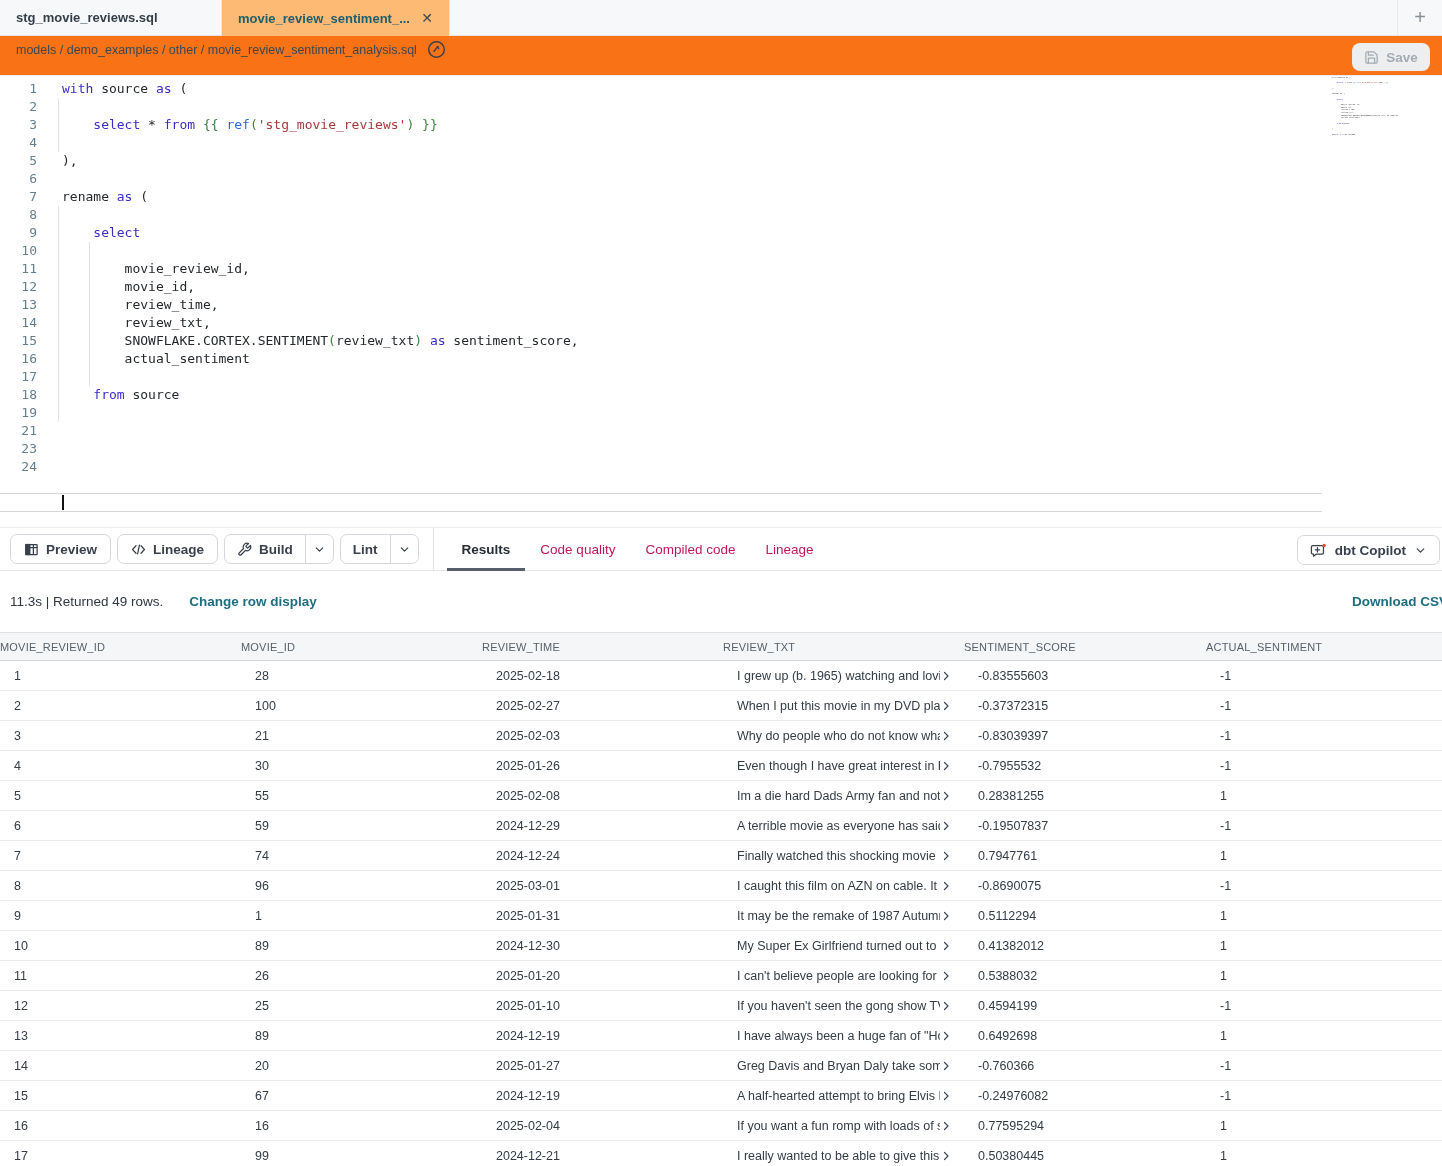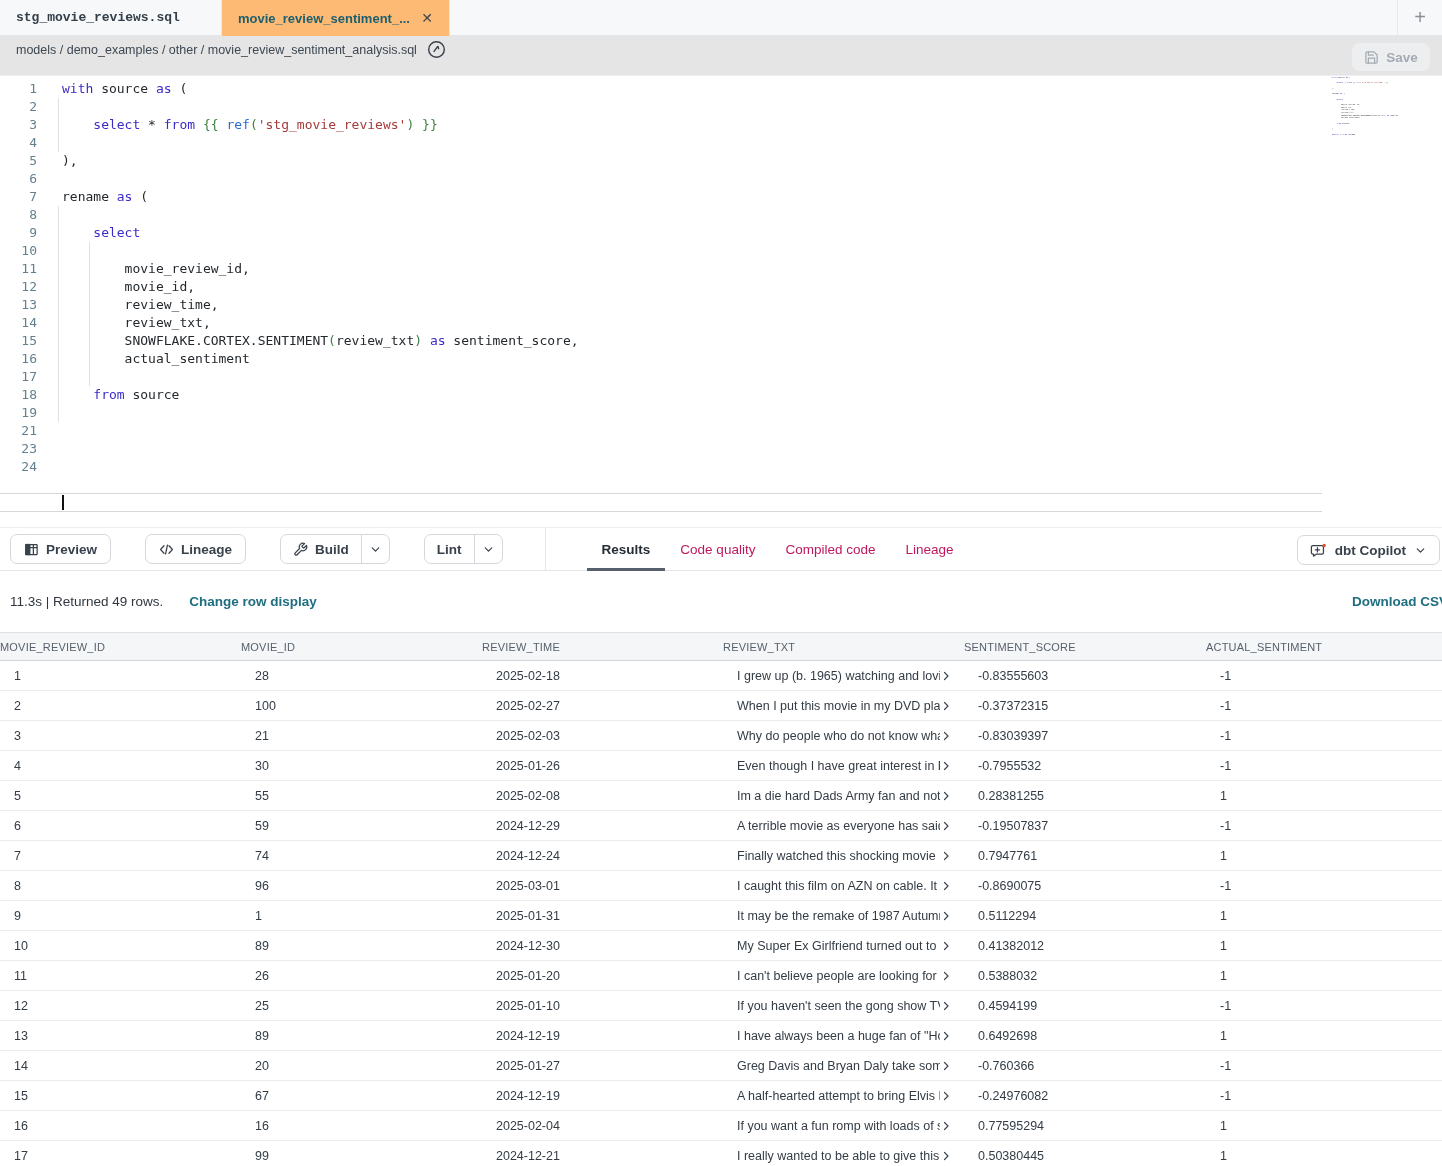--- a/index.html
+++ b/index.html
@@ -4,30 +4,30 @@
 <style>
   * { margin:0; padding:0; box-sizing:border-box; }
   html,body { width:1442px; height:1166px; overflow:hidden; background:#fff;
               font-family:"Liberation Sans", sans-serif; }
 
   
   .tabbar { height:36px; background:#f7f8f9; display:flex; align-items:stretch;
             border-bottom:1px solid #e4e6e9; position:relative; }
   .ftab { display:flex; align-items:center; padding:0 16px; font-size:13px; font-weight:700;
           color:#333e49; cursor:pointer; }
-  .ftab.inactive { width:222px; border-right:1px solid #e7e9ec;font-family:Liberation Mono, monospace; }
+  .ftab.inactive { width:222px; border-right:1px solid #e7e9ec; }
   .ftab.active { width:228px; background:#fdba74; color:#1d5f6e; border-right:1px solid #e4e6e9;
                  margin-bottom:-1px; justify-content:space-between; }
   .ftab .x { color:#3d4751; font-weight:400; font-size:14px; margin-left:10px; cursor:pointer; }
   .tabbar-fill { flex:1; }
   .newtab { width:45px; display:flex; align-items:center; justify-content:center;
             border-left:1px solid #e7e9ec; color:#8a9097; font-size:20px; font-weight:400; cursor:pointer; }
 
   
-  .crumbbar { height:40px; background:#e5e5e5; border-bottom:1px solid #eceef0; display:flex;
+  .crumbbar { height:40px; background:#f97316; border-bottom:1px solid #eceef0; display:flex;
               align-items:center; padding:0 12px 12px 16px; position:relative; }
   .crumbs { font-size:12.5px; color:#3d4751; }
   .copilot-circle { margin-left:10px; display:flex; align-items:center; }
   .savebtn { position:absolute; right:12px; top:7px; height:28px; width:78px; background:#edeef0;
              border:none; border-radius:8px; display:flex; align-items:center; justify-content:center;
              gap:7px; color:#a4abb3; font-size:13.5px; font-weight:600; cursor:default;margin-left:48px; }
 
   
   .editor { position:relative; height:451px; background:#fff; overflow:hidden;
             font-family:"DejaVu Sans Mono","Liberation Mono",monospace; font-size:13px; padding-top:4px; }
@@ -40,21 +40,21 @@
   .tk-jx, .tk-pr { color:#3d8240; }
   .guide { position:absolute; width:1px; background:#dfe2e5; }
   .active-line { position:absolute; left:0; width:1322px; height:19px; top:417px;
                  border-top:1px solid #d7d7d7; border-bottom:1px solid #d7d7d7; }
   .cursor { position:absolute; left:62px; top:419px; width:1.5px; height:15px; background:#111; }
   .minimap { position:absolute; top:0; right:44px; width:70px; height:70px; overflow:hidden; cursor:pointer; }
   .minimap-inner { transform:scale(0.15); transform-origin:top left; width:470px; }
 
   
   .toolbar { height:44px; border-top:1px solid #eceef0; border-bottom:1px solid #e4e6e9;
-             display:flex; align-items:center; padding-left:10px; position:relative;gap:28px; }
+             display:flex; align-items:center; padding-left:10px; position:relative; }
   .tbtn { height:30px; background:#fff; border:1px solid #d4d8dc; border-radius:7px;
           display:flex; align-items:center; gap:7px; padding:0 13px; font-size:13.5px;
           font-weight:600; color:#39424c; cursor:pointer; }
   .split { display:flex; align-items:stretch; height:30px; border:1px solid #d4d8dc;
            border-radius:7px; overflow:hidden; margin-left:6px; }
   .split .main { display:flex; align-items:center; gap:7px; padding:0 12px; font-size:13.5px;
                  font-weight:600; color:#39424c; cursor:pointer; }
   .split .caret { width:28px; display:flex; align-items:center; justify-content:center;
                   border-left:1px solid #d4d8dc; cursor:pointer; }
   .tb-gap { margin-left:6px; }

